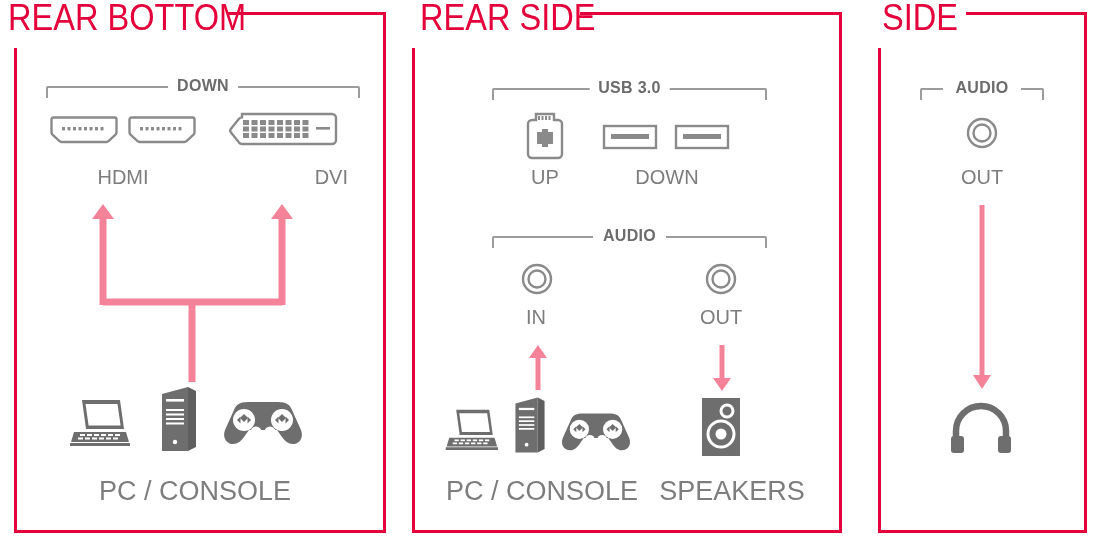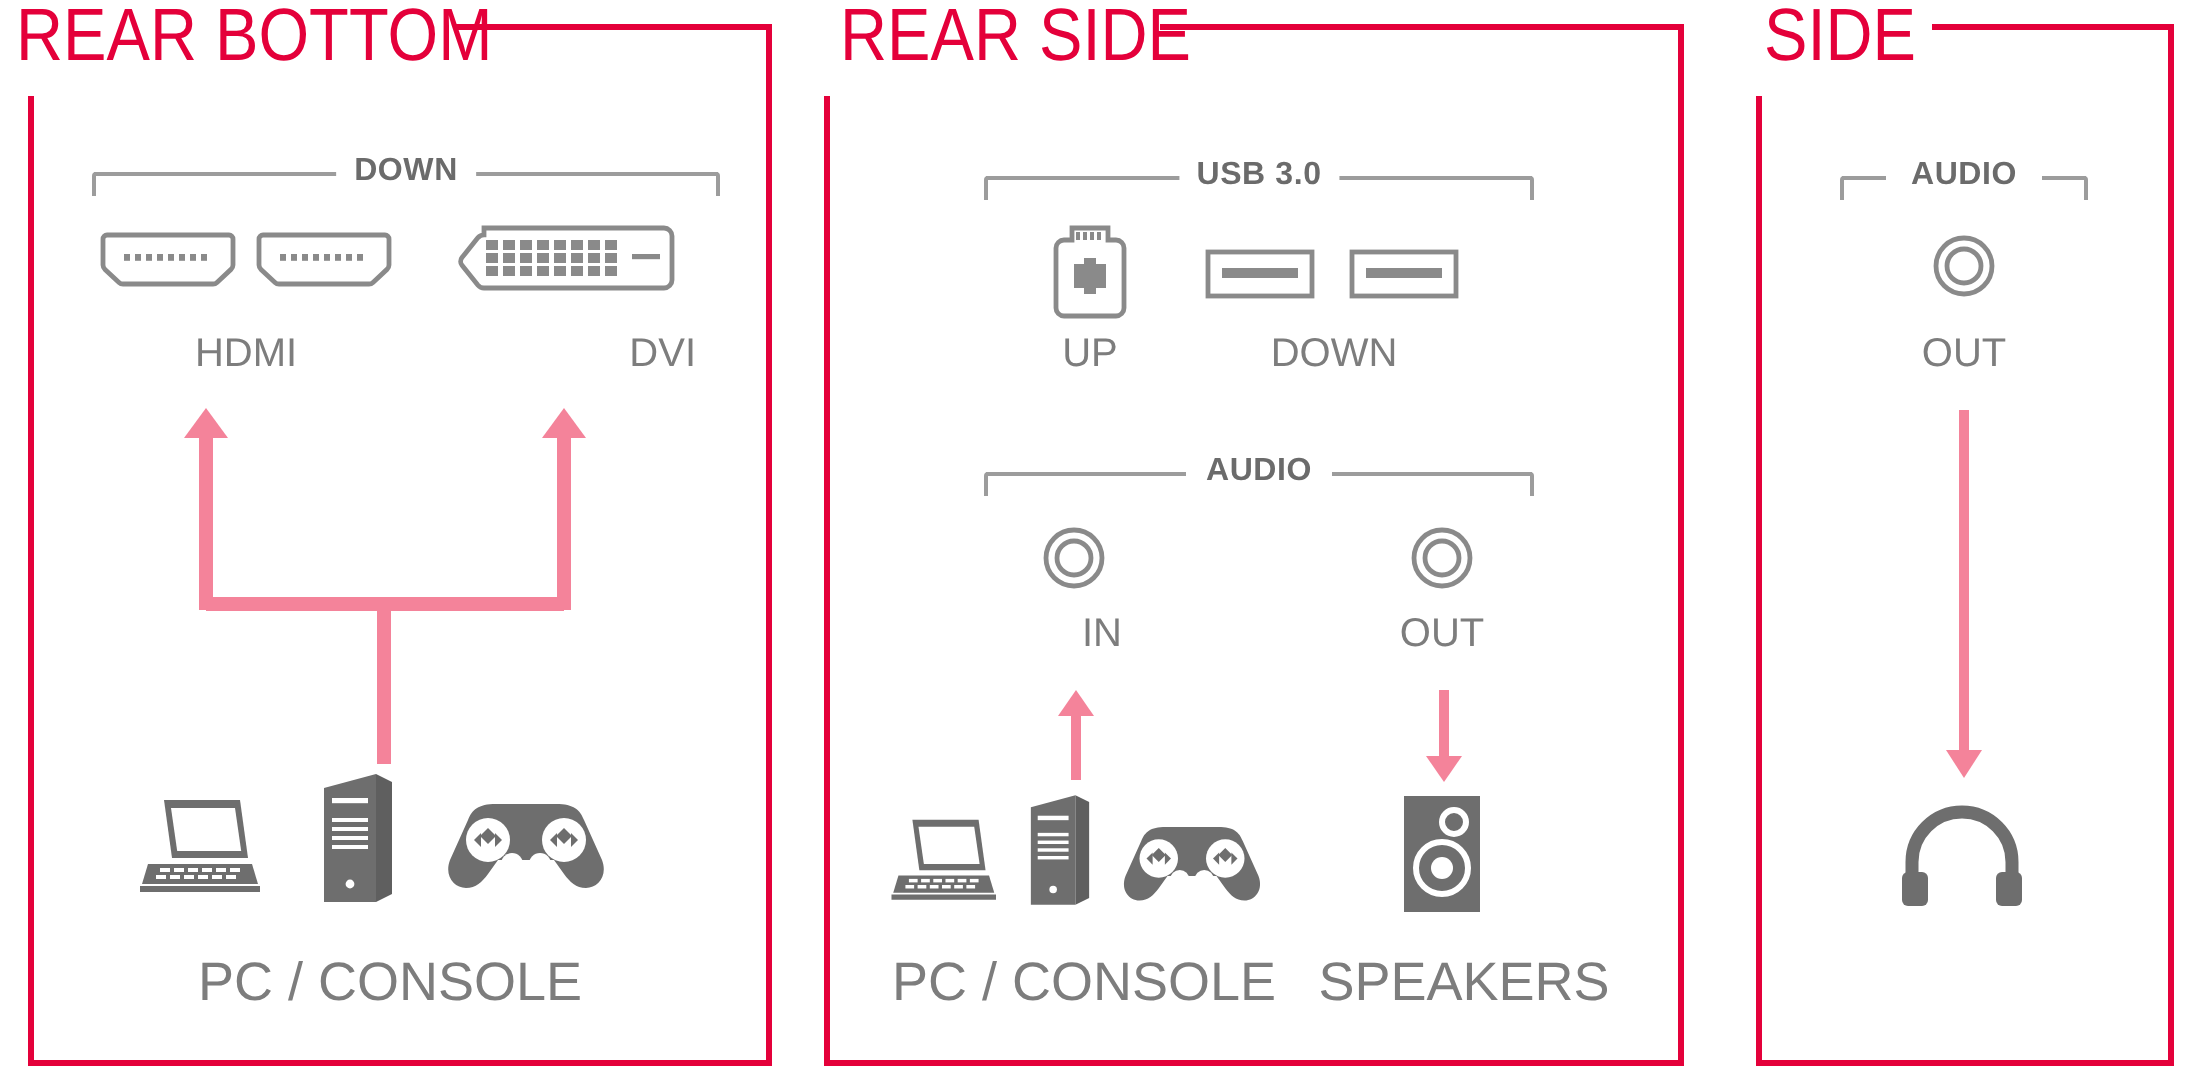--- a/index.html
+++ b/index.html
@@ -361,21 +361,21 @@
         <circle cx="17" cy="17" r="8.5" fill="none" stroke="#8a8a8a" stroke-width="2.4"></circle>
       </svg>
     </div>
     <div class="abs" style="left:292px; top:262px;">
       <svg class="outline-icon" width="34" height="34" viewBox="0 0 34 34">
         <circle cx="17" cy="17" r="14" fill="none" stroke="#8a8a8a" stroke-width="2.4"></circle>
         <circle cx="17" cy="17" r="8.5" fill="none" stroke="#8a8a8a" stroke-width="2.4"></circle>
       </svg>
     </div>
 
-    <div class="port-label abs" style="left:96px; top:302px; width:86px;">IN</div>
+    <div class="port-label abs" style="left:81px; top:302px; width:86px;">IN</div>
     <div class="port-label abs" style="left:262px; top:302px; width:94px;">OUT</div>
 
     <svg class="arrow-svg" style="left:114px; top:344px;" width="24" height="48" viewBox="0 0 24 48">
       <path d="M12 46 v-38" stroke="#f4839a" stroke-width="5" fill="none"></path>
       <path d="M12 1 l-9 13 h18 z" fill="#f4839a"></path>
     </svg>
 
     <svg class="arrow-svg" style="left:298px; top:344px;" width="24" height="48" viewBox="0 0 24 48">
       <path d="M12 1 v38" stroke="#f4839a" stroke-width="5" fill="none"></path>
       <path d="M12 47 l-9 -13 h18 z" fill="#f4839a"></path>

